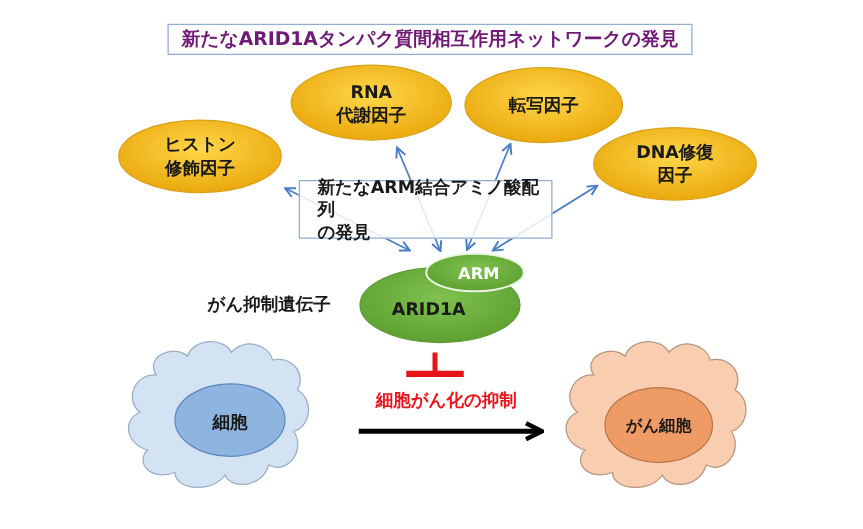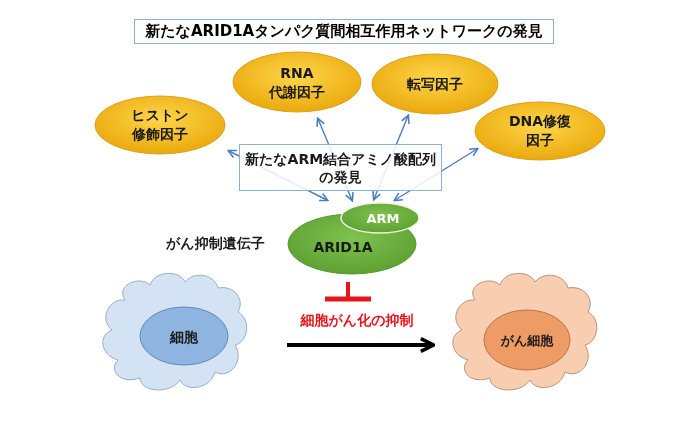--- a/index.html
+++ b/index.html
@@ -3,25 +3,25 @@
   <meta charset="utf-8">
   <style>
     html, body { margin: 0; padding: 0; background: #ffffff; }
     body { width: 690px; height: 423px; position: relative; overflow: hidden;
            font-family: "DejaVu Sans", "Liberation Sans", sans-serif; }
     svg { position: absolute; left: 0; top: 0; }
     .t { font-family: "DejaVu Sans", "Liberation Sans", sans-serif; font-weight: bold; fill: #1a1a1a; }
     .title-box { position: absolute; left: 134px; top: 19px; width: 420px; height: 25px;
                  border: 1.5px solid #8eaed4; background: #fff; box-sizing: border-box;
                  display: flex; align-items: center; justify-content: center;
-                 font-weight: bold; font-size: 15px; color: #000000; }
+                 font-weight: bold; font-size: 15px; color: #701a75; }
     .arm-box { position: absolute; left: 239px; top: 144px; width: 203px; height: 47px;
                border: 1.5px solid #8eaed4; background: rgba(255,255,255,0.85); box-sizing: border-box;
-               display: flex; flex-direction: column; align-items: center; justify-content: center;
-               font-weight: bold; font-size: 14px; color: #1a1a1a; line-height: 18px; }
+               display: flex; flex-direction: column; align-items: flex-start; justify-content: center;
+               font-weight: bold; font-size: 14px; color: #1a1a1a; line-height: 18px; padding-left: 14px; }
   </style>
 </head>
 <body>
 
 <svg width="690" height="423" viewBox="0 0 690 423">
   <defs>
     <radialGradient id="gold" cx="50%" cy="40%" r="60%">
       <stop offset="0%" stop-color="#ffd64a"></stop>
       <stop offset="100%" stop-color="#eaa90d"></stop>
     </radialGradient>

